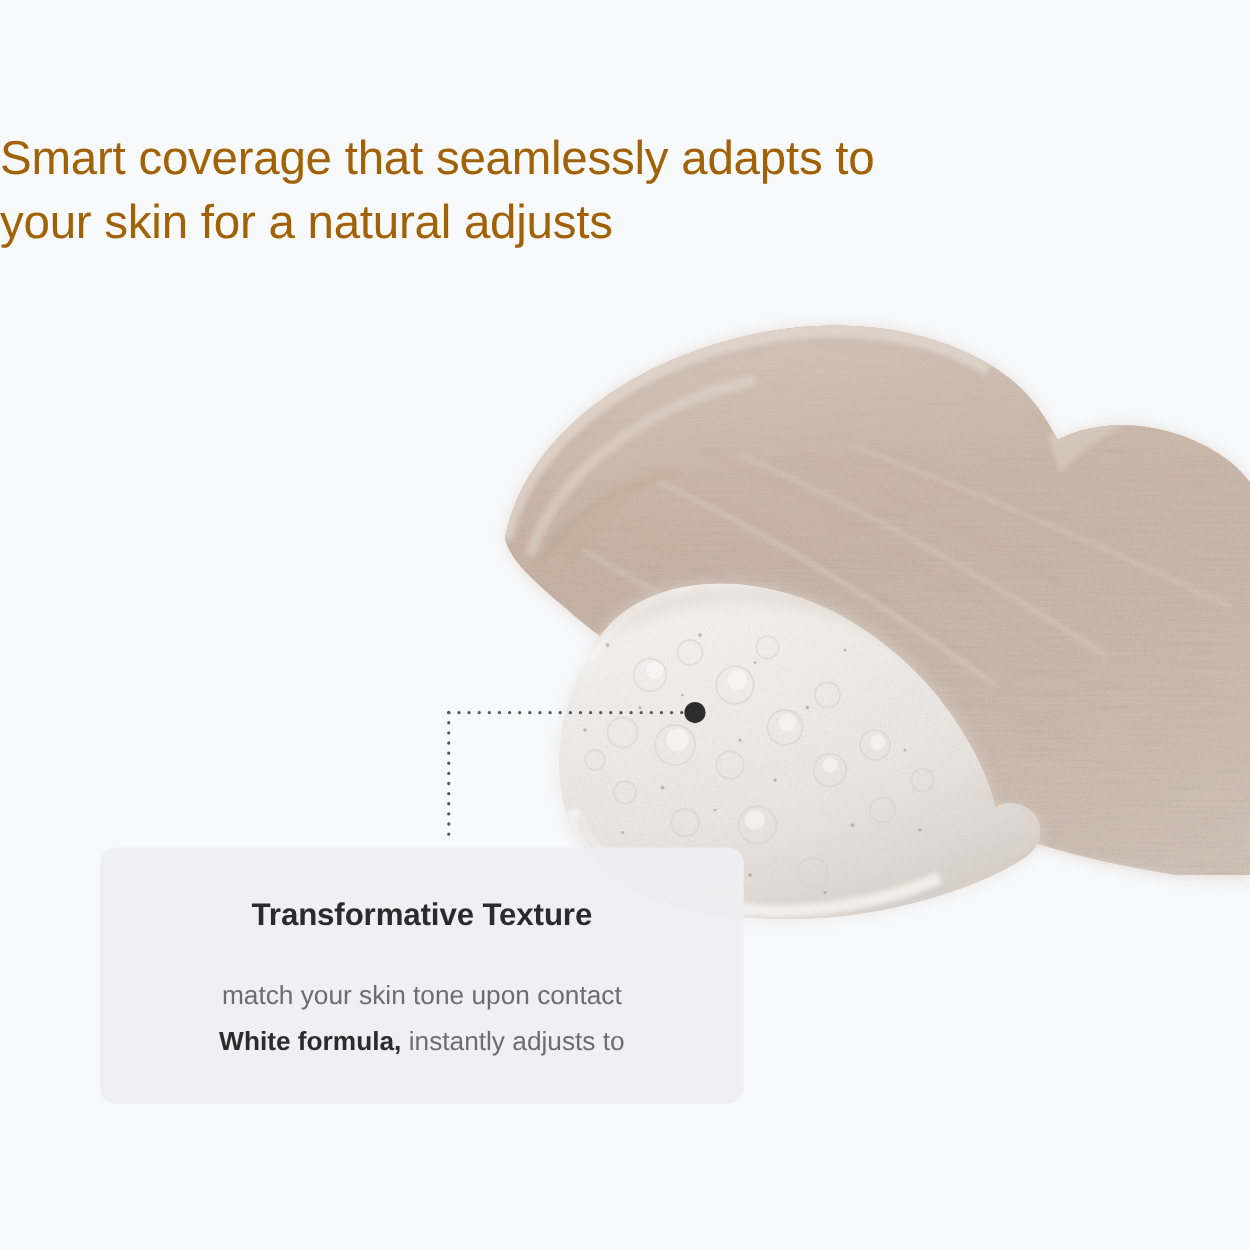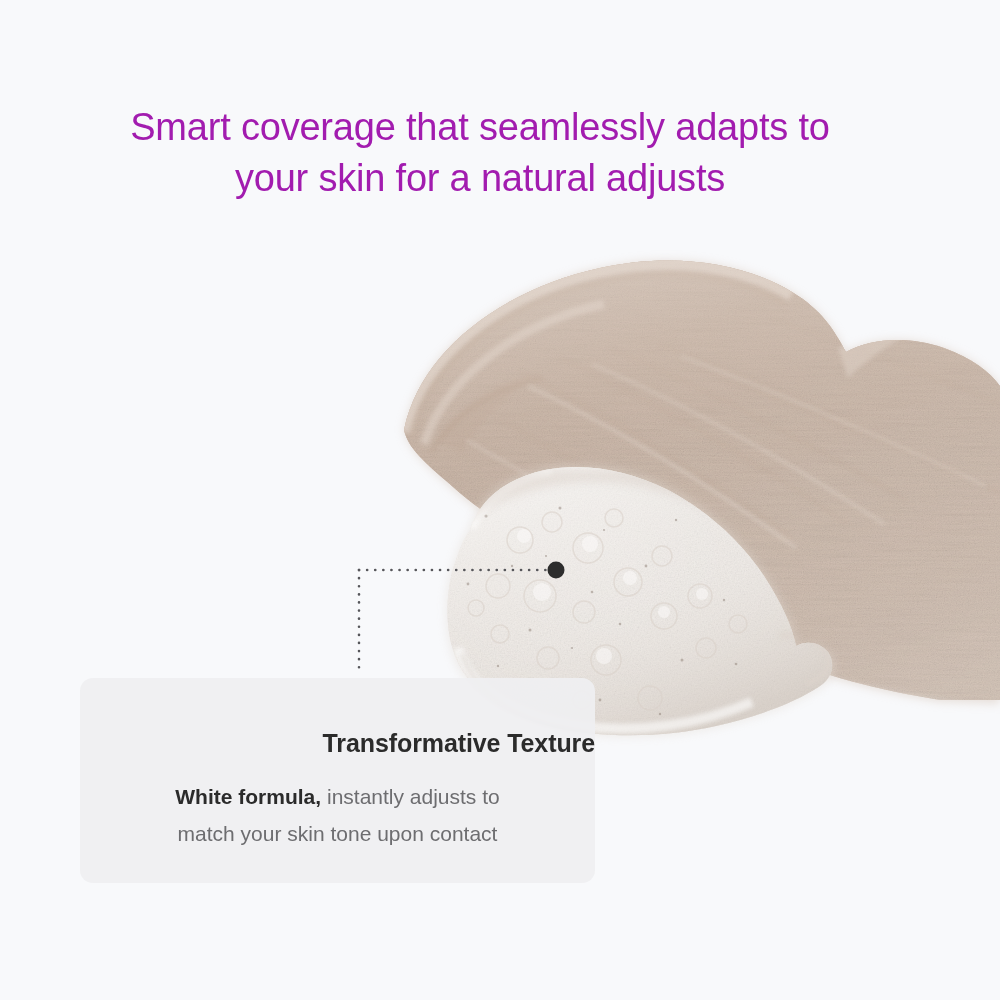--- a/index.html
+++ b/index.html
@@ -21,22 +21,22 @@
     background: #f8f9fb;
     overflow: hidden;
   }
 
   
   #headline {
     position: absolute;
     left: 0;
     top: 102px;
     width: 960px;
-    text-align: center;
-    color: #a21caf;
+    text-align: left;
+    color: #a16207;
     font-size: 38px;
     font-weight: 400;
     line-height: 51px;
     letter-spacing: -0.2px;
   }
   #headline .hl-line { display: block; white-space: pre; }
 
   
   #swatch-stage {
     position: absolute;
@@ -65,23 +65,23 @@
     width: 515px;
     height: 205px;
     border-radius: 13px;
     background: rgba(239, 239, 241, 0.93);
     box-sizing: border-box;
     padding: 0;
   }
   #card-title {
     position: absolute;
     left: 0;
-    top: 51px;
+    top: 40px;
     width: 515px;
-    text-align: right;
+    text-align: center;
     font-size: 25px;
     font-weight: 700;
     color: #2b2b2b;
     letter-spacing: -0.1px;
   }
   #card-body {
     position: absolute;
     left: 0;
     top: 100px;
     width: 515px;
@@ -358,20 +358,20 @@
     <g>
       <path d="M 359 570 L 548 570" fill="none" stroke="#56565a" stroke-width="2.6" stroke-linecap="round" stroke-dasharray="0.1 8"></path>
       <path d="M 359 570 L 359 673" fill="none" stroke="#56565a" stroke-width="2.6" stroke-linecap="round" stroke-dasharray="0.1 8"></path>
     </g>
     <circle cx="556" cy="570" r="8.5" fill="#2d2d2d"></circle>
   </svg>
 
   <div id="info-card">
     <div id="card-title">Transformative Texture</div>
     <div id="card-body">
+      <span class="body-line">match your skin tone upon contact</span>
       <span class="body-line">
         <span class="lead">White formula,</span><span> instantly adjusts to</span>
       </span>
-      <span class="body-line">match your skin tone upon contact</span>
     </div>
   </div>
 
 </div>
 
 </body></html>

